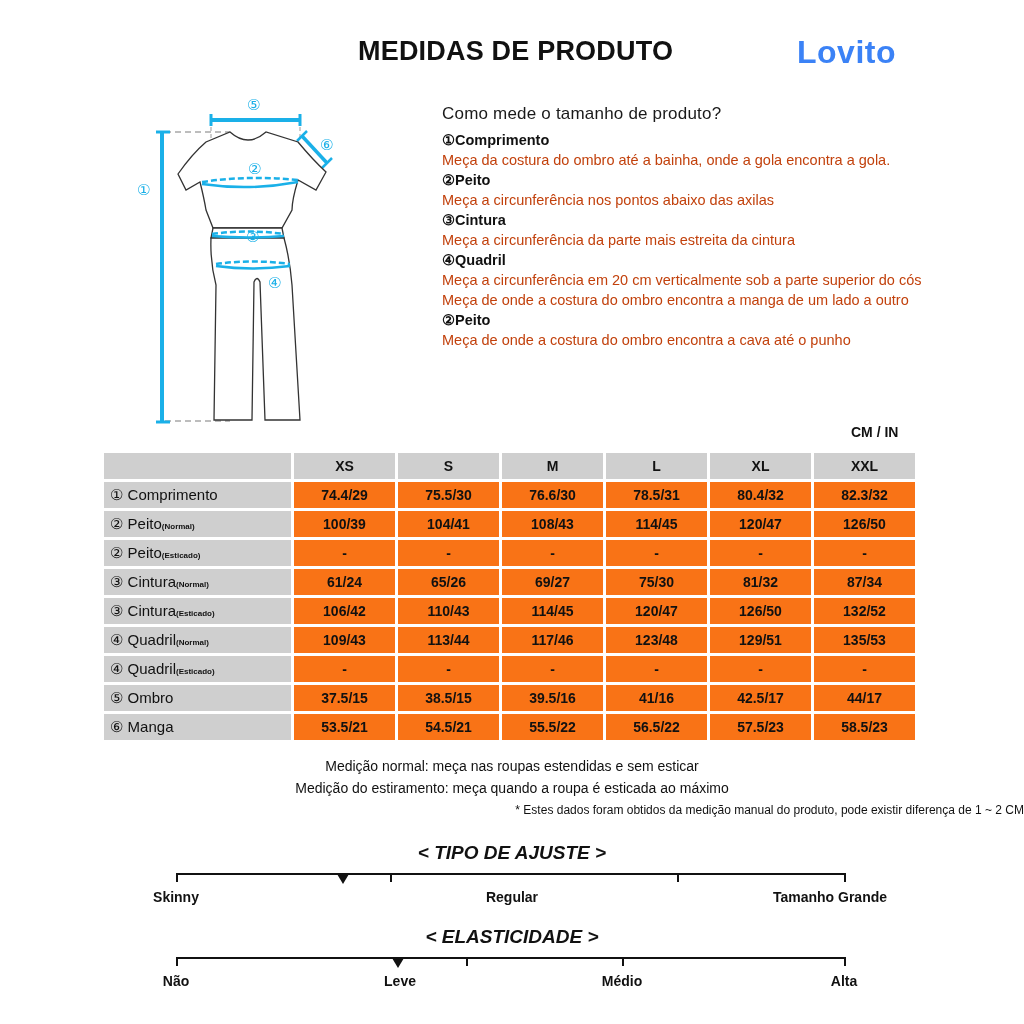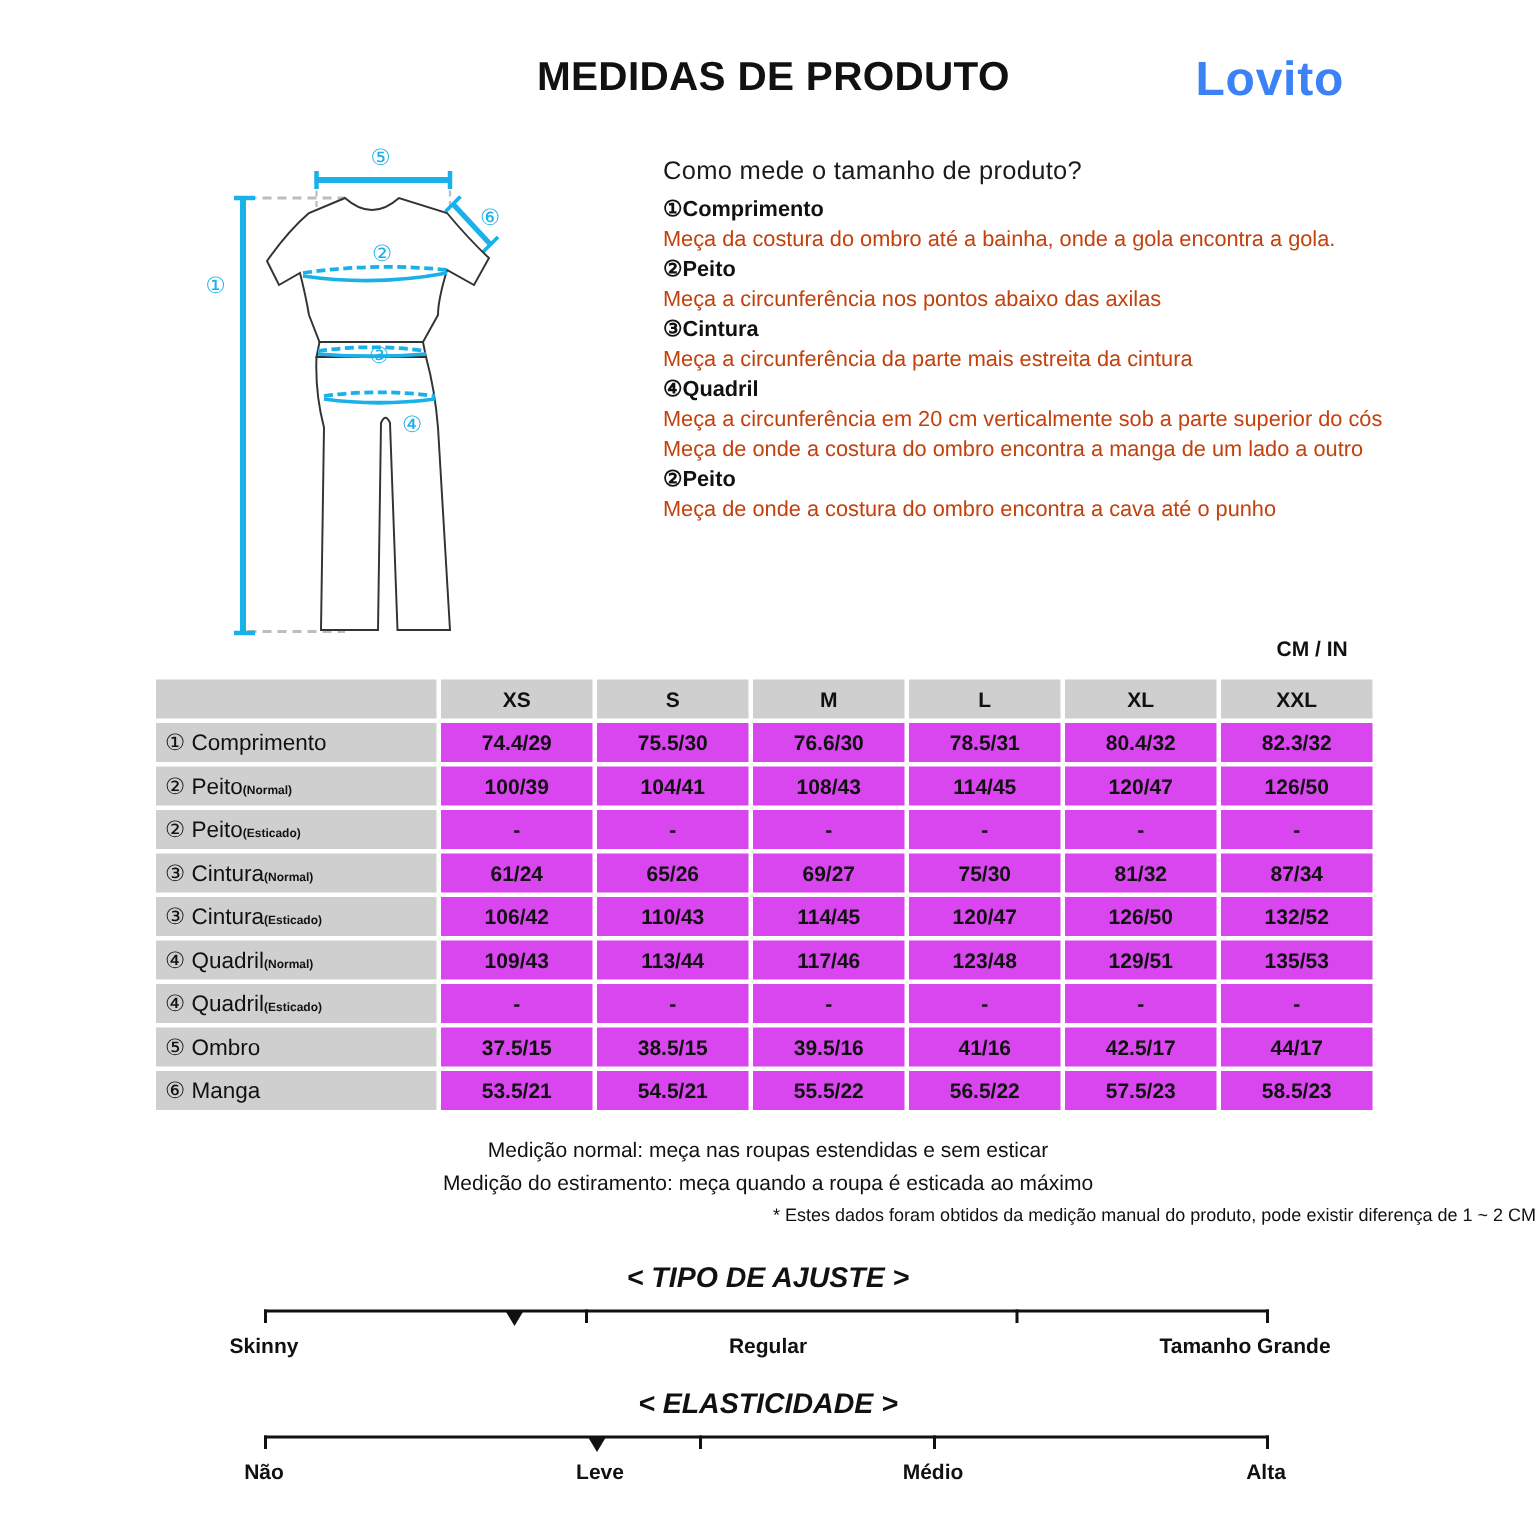--- a/index.html
+++ b/index.html
@@ -11,21 +11,21 @@
   .how-title { font-size: 17px; color: #1a1a1a; margin-bottom: 6px; letter-spacing: 0.2px; }
   .how-item-title { font-size: 14.5px; font-weight: bold; color: #111; line-height: 20px; }
   .how-item-desc { font-size: 14.5px; color: #c2410c; line-height: 20px; }
   .units { position: absolute; left: 851px; top: 424px; font-size: 14px; font-weight: bold; color: #111; }
   table.sizes { position: absolute; left: 104px; top: 453px; border-collapse: separate; border-spacing: 3px 3px; margin-left: -3px; margin-top: -3px; }
   table.sizes th, table.sizes td { height: 26px; font-size: 14px; text-align: center; vertical-align: middle; }
   table.sizes th { background: #cfcfcf; font-weight: bold; width: 101px; }
   table.sizes th.corner { width: 187px; }
   table.sizes td.label { background: #cfcfcf; text-align: left; padding-left: 6px; font-size: 15px; color: #111; width: 187px; }
   table.sizes td.label .sub { font-size: 8px; font-weight: bold; }
-  table.sizes td.val { background: #d946ef; font-weight: bold; color: #111; }
+  table.sizes td.val { background: #f97316; font-weight: bold; color: #111; }
   .notes { position: absolute; left: 0; width: 1024px; top: 755px; text-align: center; }
   .note-line { font-size: 14px; color: #111; line-height: 22px; }
   .note-small { font-size: 12px; color: #111; margin-top: 4px; text-align: right; }
   .scale { position: absolute; left: 0; width: 1024px; }
   .scale-title { position: absolute; width: 1024px; text-align: center; font-size: 19px; font-weight: bold; color: #111; font-style: italic; }
   .scale-line { position: absolute; height: 2px; background: #111; }
   .tick { position: absolute; width: 2px; height: 9px; background: #111; }
   .marker { position: absolute; width: 0; height: 0; border-left: 6px solid transparent; border-right: 6px solid transparent; border-top: 10px solid #111; }
   .scale-label { position: absolute; font-size: 14px; font-weight: bold; color: #111; transform: translateX(-50%); white-space: nowrap; }
 </style>

